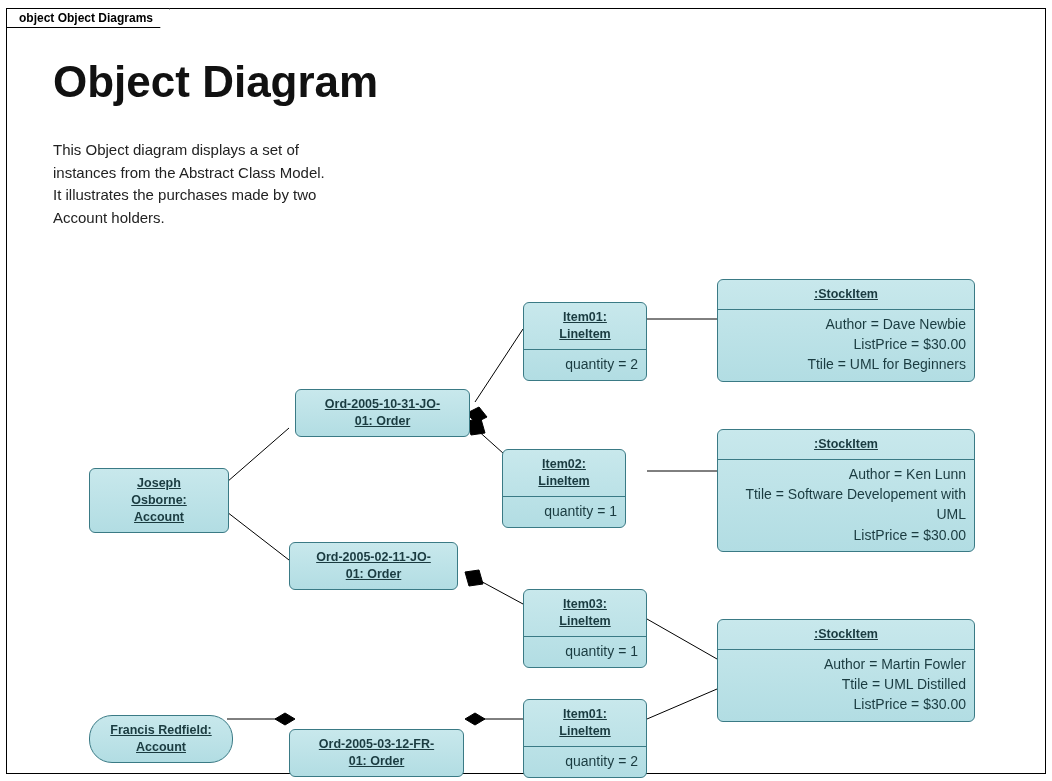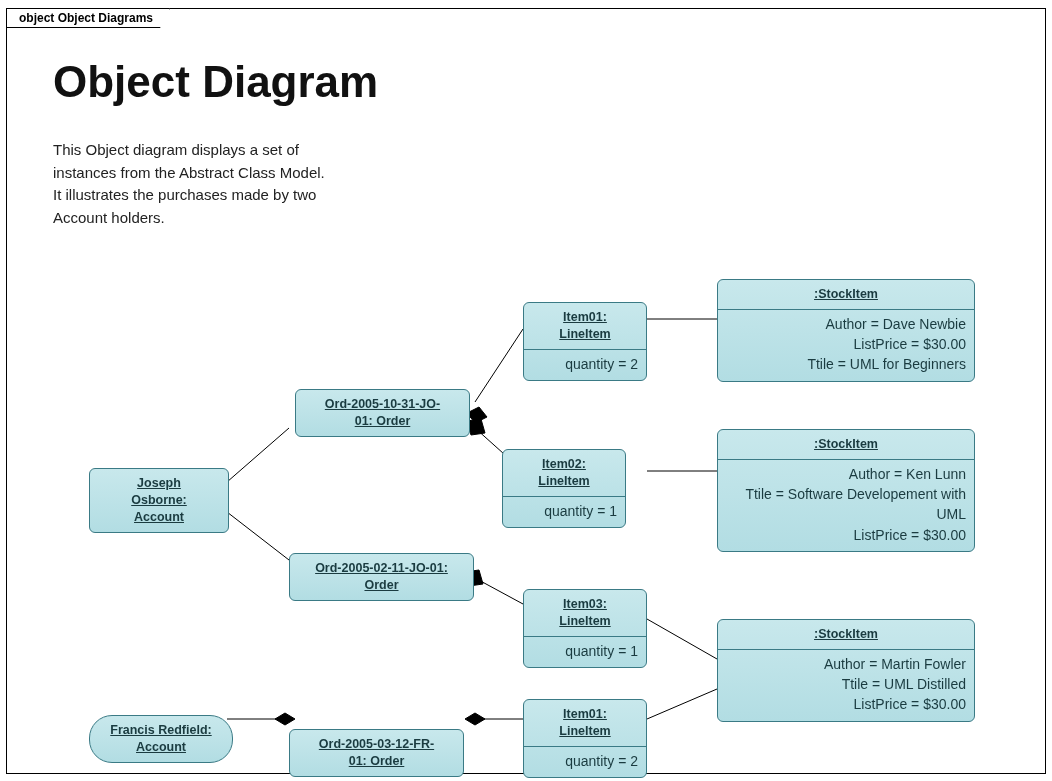--- a/index.html
+++ b/index.html
@@ -138,21 +138,21 @@
       <div class="obj-header">Joseph Osborne: Account</div>
     </div>
 
     <div class="obj" style="left:82px; top:706px; width:144px;border-radius:23px;">
       <div class="obj-header">Francis Redfield: Account</div>
     </div>
 
     <div class="obj" style="left:288px; top:380px; width:175px;">
       <div class="obj-header">Ord-2005-10-31-JO-01: Order</div>
     </div>
-    <div class="obj" style="left:282px; top:544px; width:185px;">
+    <div class="obj" style="left:282px; top:533px; width:169px;">
       <div class="obj-header">Ord-2005-02-11-JO-01: Order</div>
     </div>
     <div class="obj" style="left:282px; top:720px; width:175px;">
       <div class="obj-header">Ord-2005-03-12-FR-01: Order</div>
     </div>
 
     <div class="obj" style="left:516px; top:293px; width:124px;">
       <div class="obj-header">Item01: LineItem</div>
       <div class="obj-divider"></div>
       <div class="obj-attrs">quantity = 2</div>

